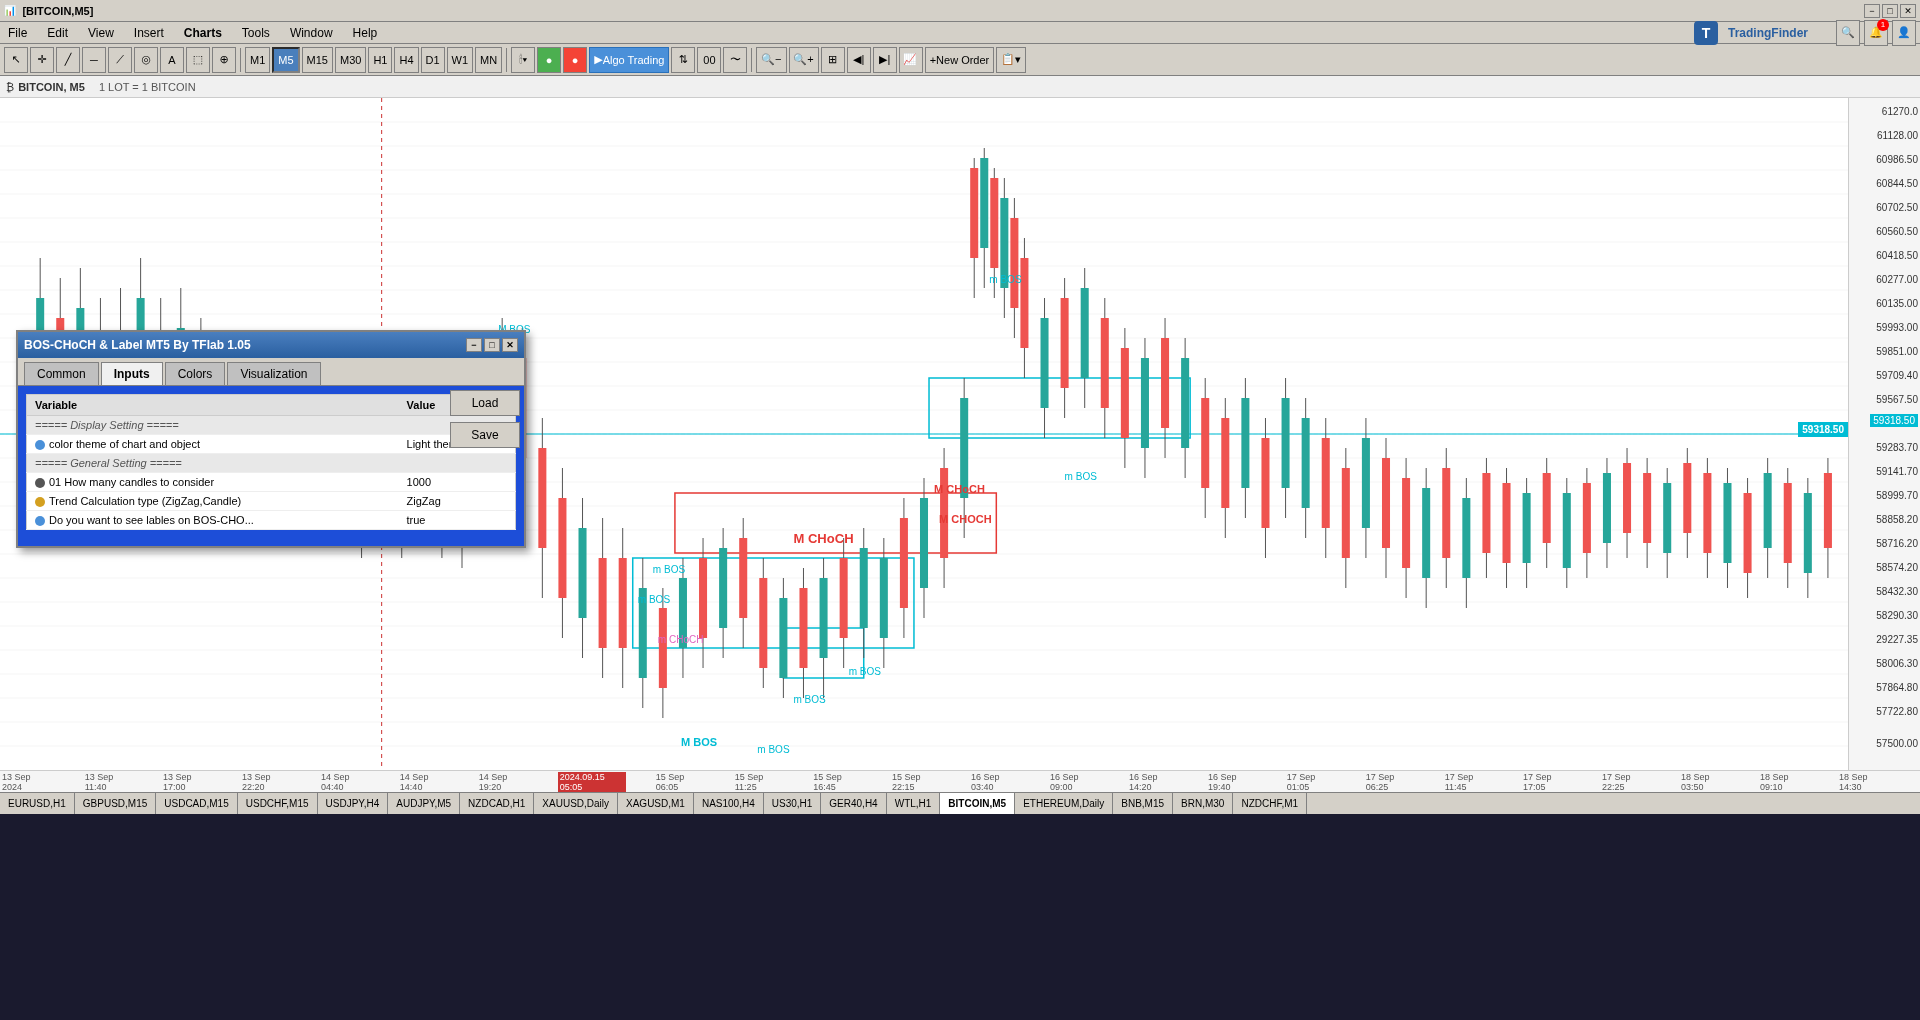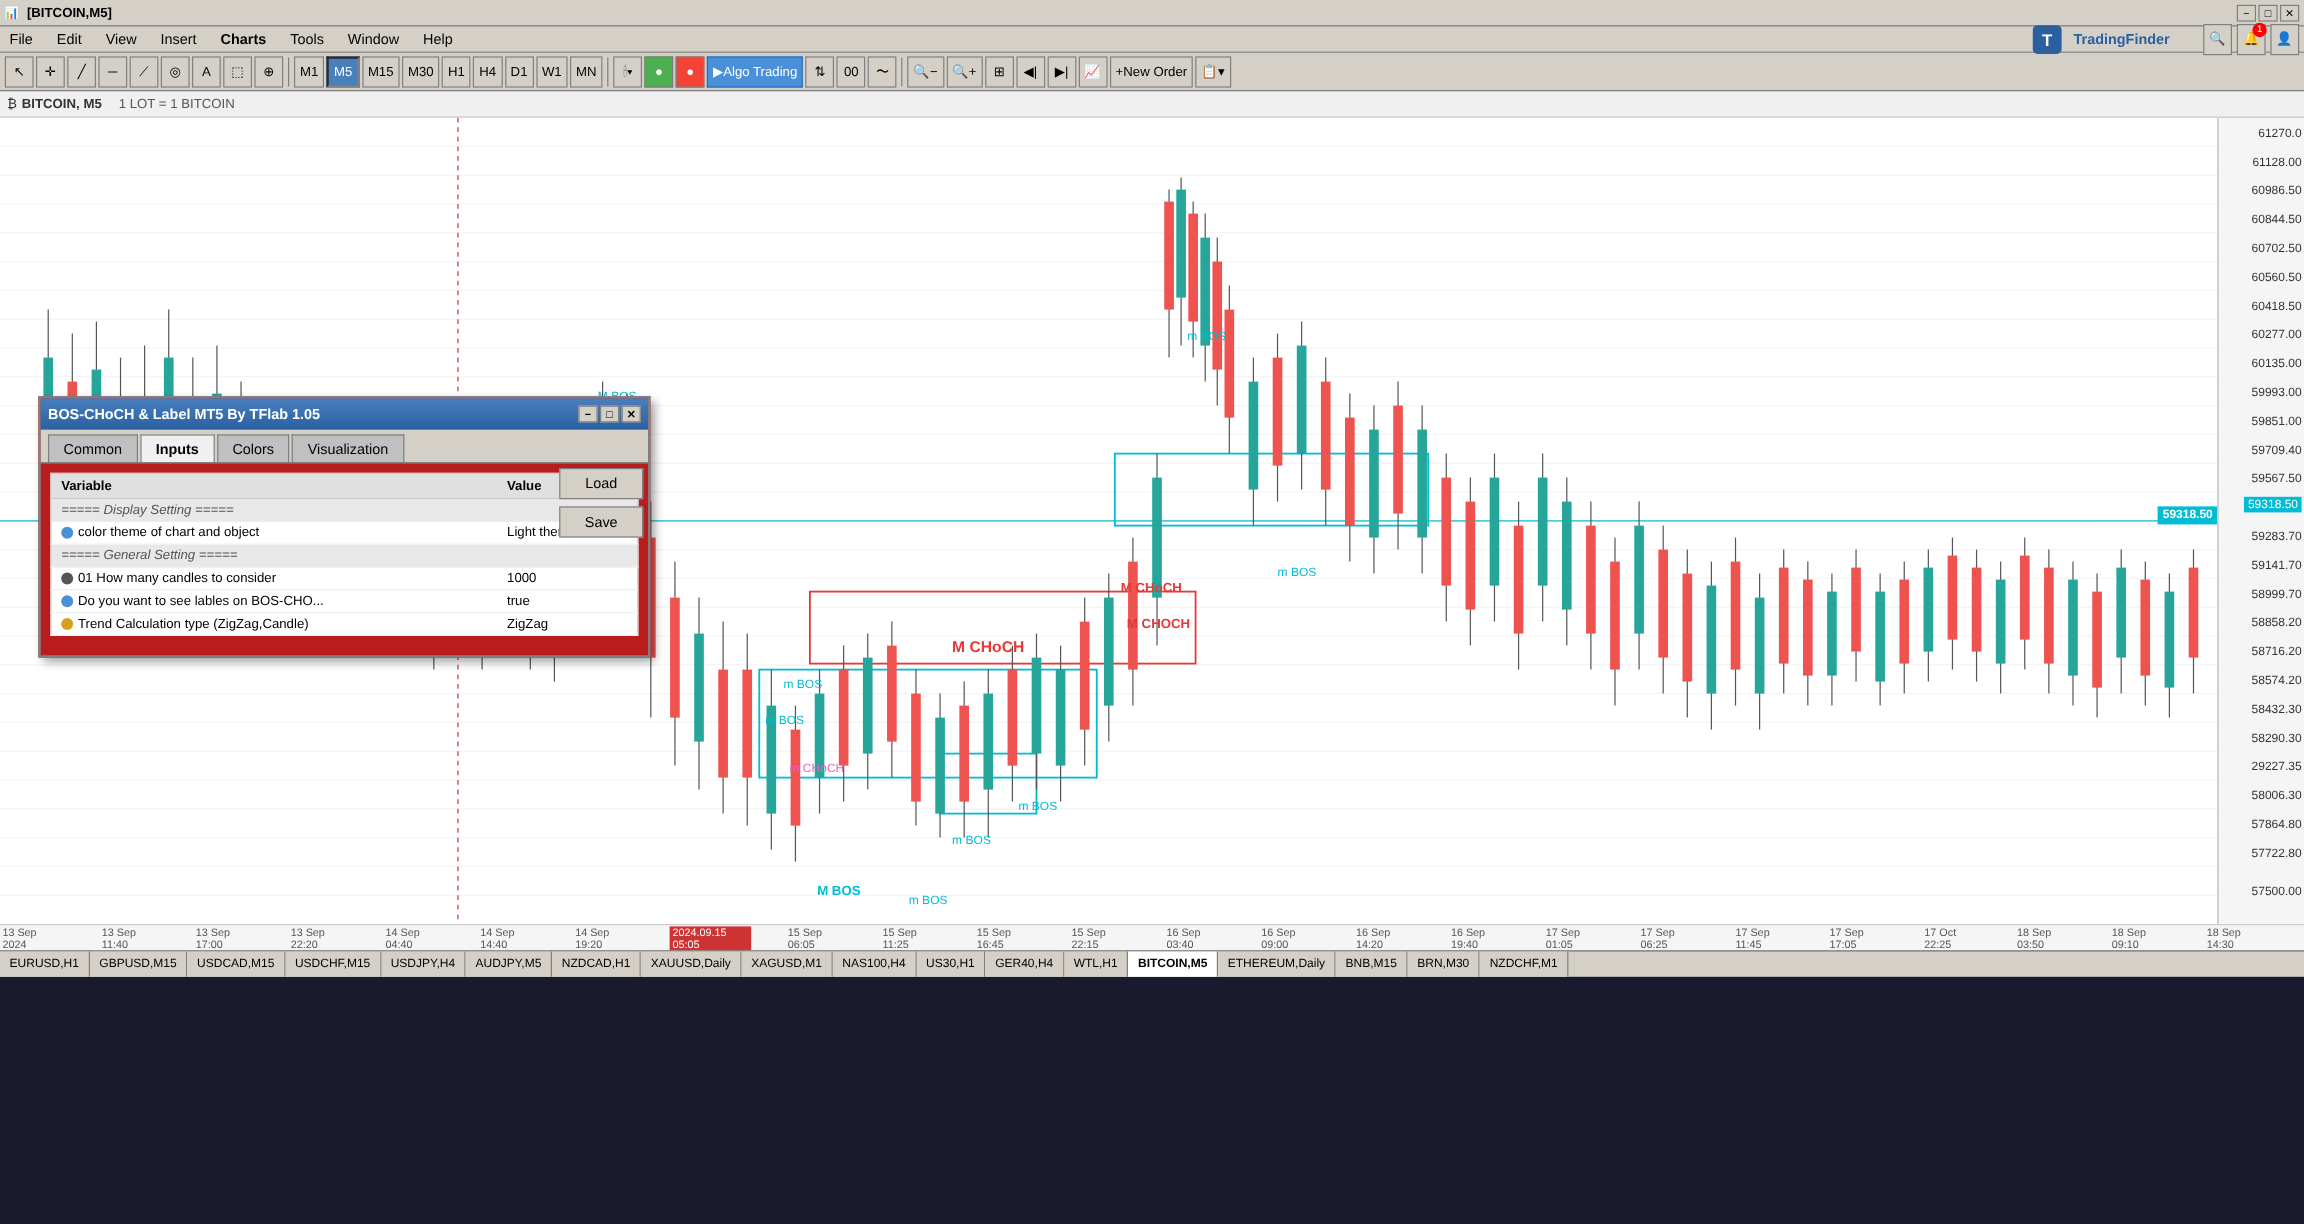--- a/index.html
+++ b/index.html
@@ -142,23 +142,23 @@
       cursor: pointer;
       white-space: nowrap;
       background: #d4d0c8;
     }
     .sym-tab.active { background: #ffffff; font-weight: bold; }
 
     
     #dialog {
       position: absolute;
       top: 330px;
-      left: 32px;
+      left: 16px;
       width: 510px;
-      background: #b91c1c;
+      background: #1d4ed8;
       border: 2px solid #808080;
       box-shadow: 4px 4px 8px rgba(0,0,0,0.4);
       z-index: 200;
     }
 
     #dialog-titlebar {
       height: 26px;
       background: linear-gradient(to bottom, #4a7fbf, #2a5fa0);
       display: flex;
       align-items: center;
@@ -698,21 +698,21 @@
   <span style="margin-right:30px;">15 Sep 16:45</span>
   <span style="margin-right:30px;">15 Sep 22:15</span>
   <span style="margin-right:30px;">16 Sep 03:40</span>
   <span style="margin-right:30px;">16 Sep 09:00</span>
   <span style="margin-right:30px;">16 Sep 14:20</span>
   <span style="margin-right:30px;">16 Sep 19:40</span>
   <span style="margin-right:30px;">17 Sep 01:05</span>
   <span style="margin-right:30px;">17 Sep 06:25</span>
   <span style="margin-right:30px;">17 Sep 11:45</span>
   <span style="margin-right:30px;">17 Sep 17:05</span>
-  <span style="margin-right:30px;">17 Oct 22:25</span>
+  <span style="margin-right:30px;">17 Sep 22:25</span>
   <span style="margin-right:30px;">18 Sep 03:50</span>
   <span style="margin-right:30px;">18 Sep 09:10</span>
   <span style="margin-right:30px;">18 Sep 14:30</span>
 </div>
 
 <div id="symbol-tabs">
   <div class="sym-tab">EURUSD,H1</div>
   <div class="sym-tab">GBPUSD,M15</div>
   <div class="sym-tab">USDCAD,M15</div>
   <div class="sym-tab">USDCHF,M15</div>
@@ -771,29 +771,29 @@
           <td colspan="2">===== General Setting =====</td>
         </tr>
         <tr>
           <td>
             <span class="var-icon" style="background:#555;"></span>01 How many candles to consider
           </td>
           <td>1000</td>
         </tr>
         <tr>
           <td>
+            <span class="var-icon" style="background:#d4a020;"></span>Trend Calculation type (ZigZag,Candle)
+          </td>
+          <td>ZigZag</td>
+        </tr>
+        <tr>
+          <td>
             <span class="var-icon" style="background:#4a90d9;"></span>Do you want to see lables on BOS-CHO...
           </td>
           <td>true</td>
-        </tr>
-        <tr>
-          <td>
-            <span class="var-icon" style="background:#d4a020;"></span>Trend Calculation type (ZigZag,Candle)
-          </td>
-          <td>ZigZag</td>
         </tr>
       </tbody>
     </table>
 
     <div style="position:absolute; right:0; top:0; display:flex; flex-direction:column; gap:6px; padding:4px;">
       <button class="dialog-side-btn">Load</button>
       <button class="dialog-side-btn">Save</button>
     </div>
   </div>
 

